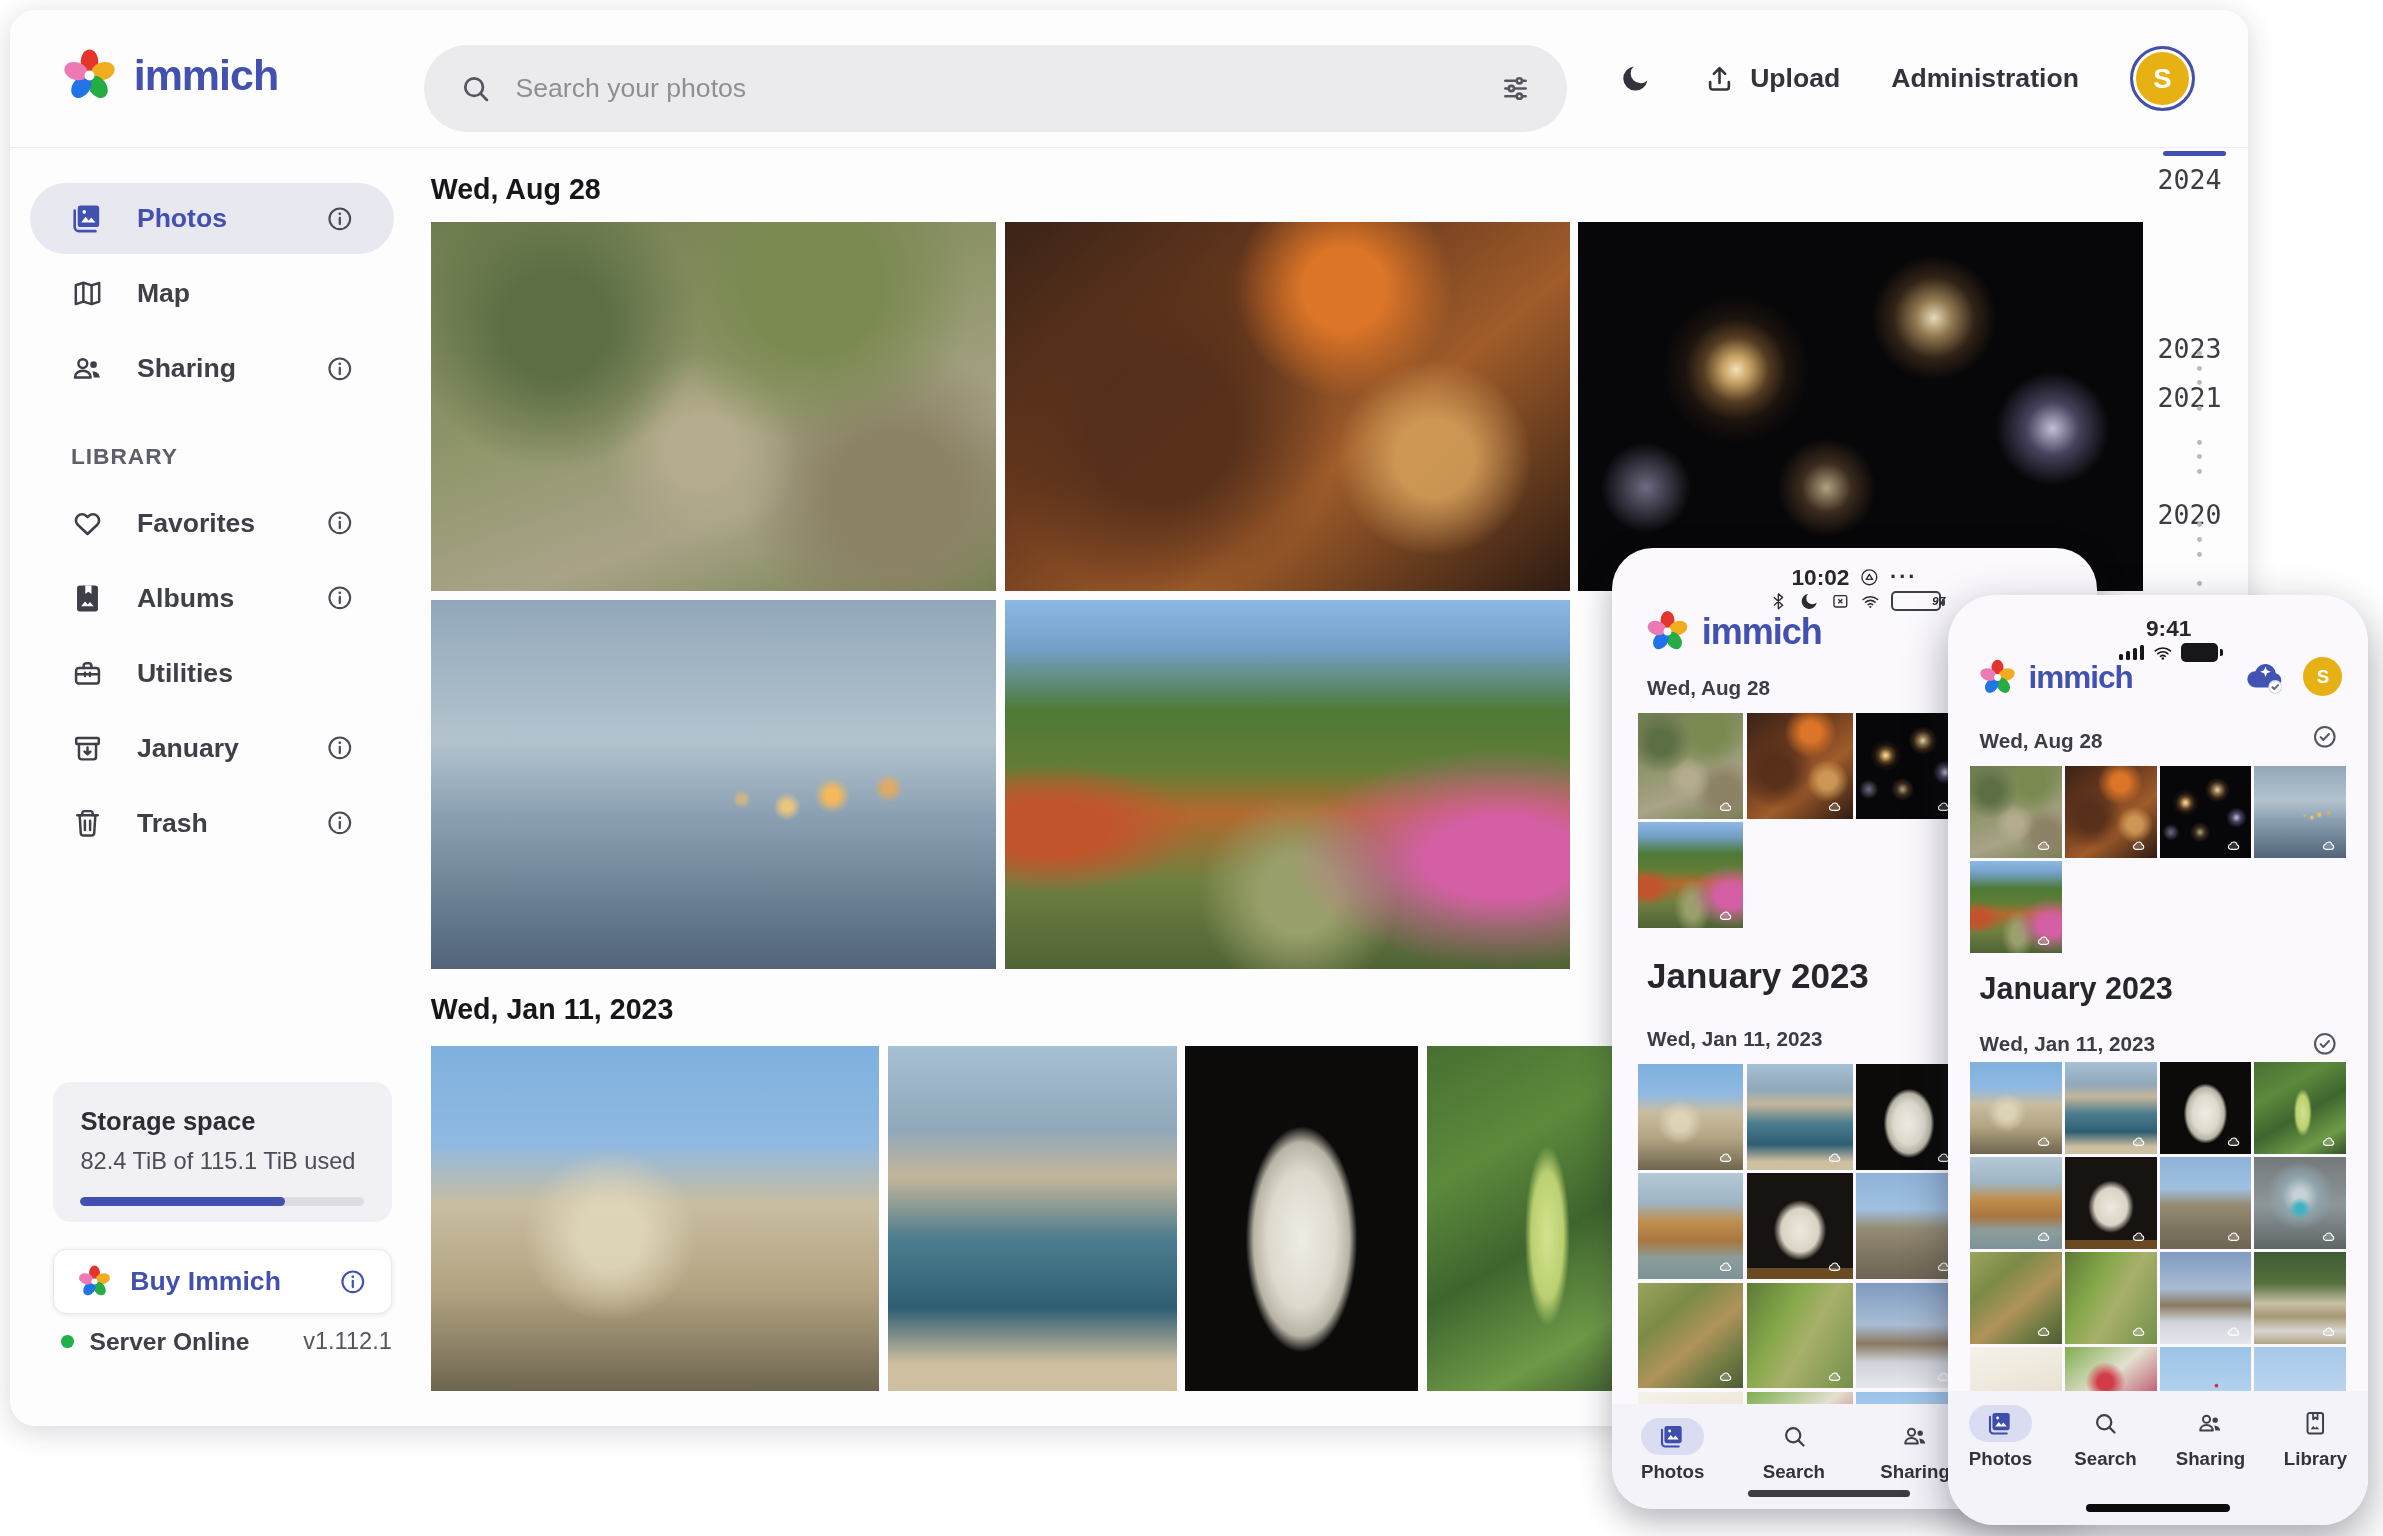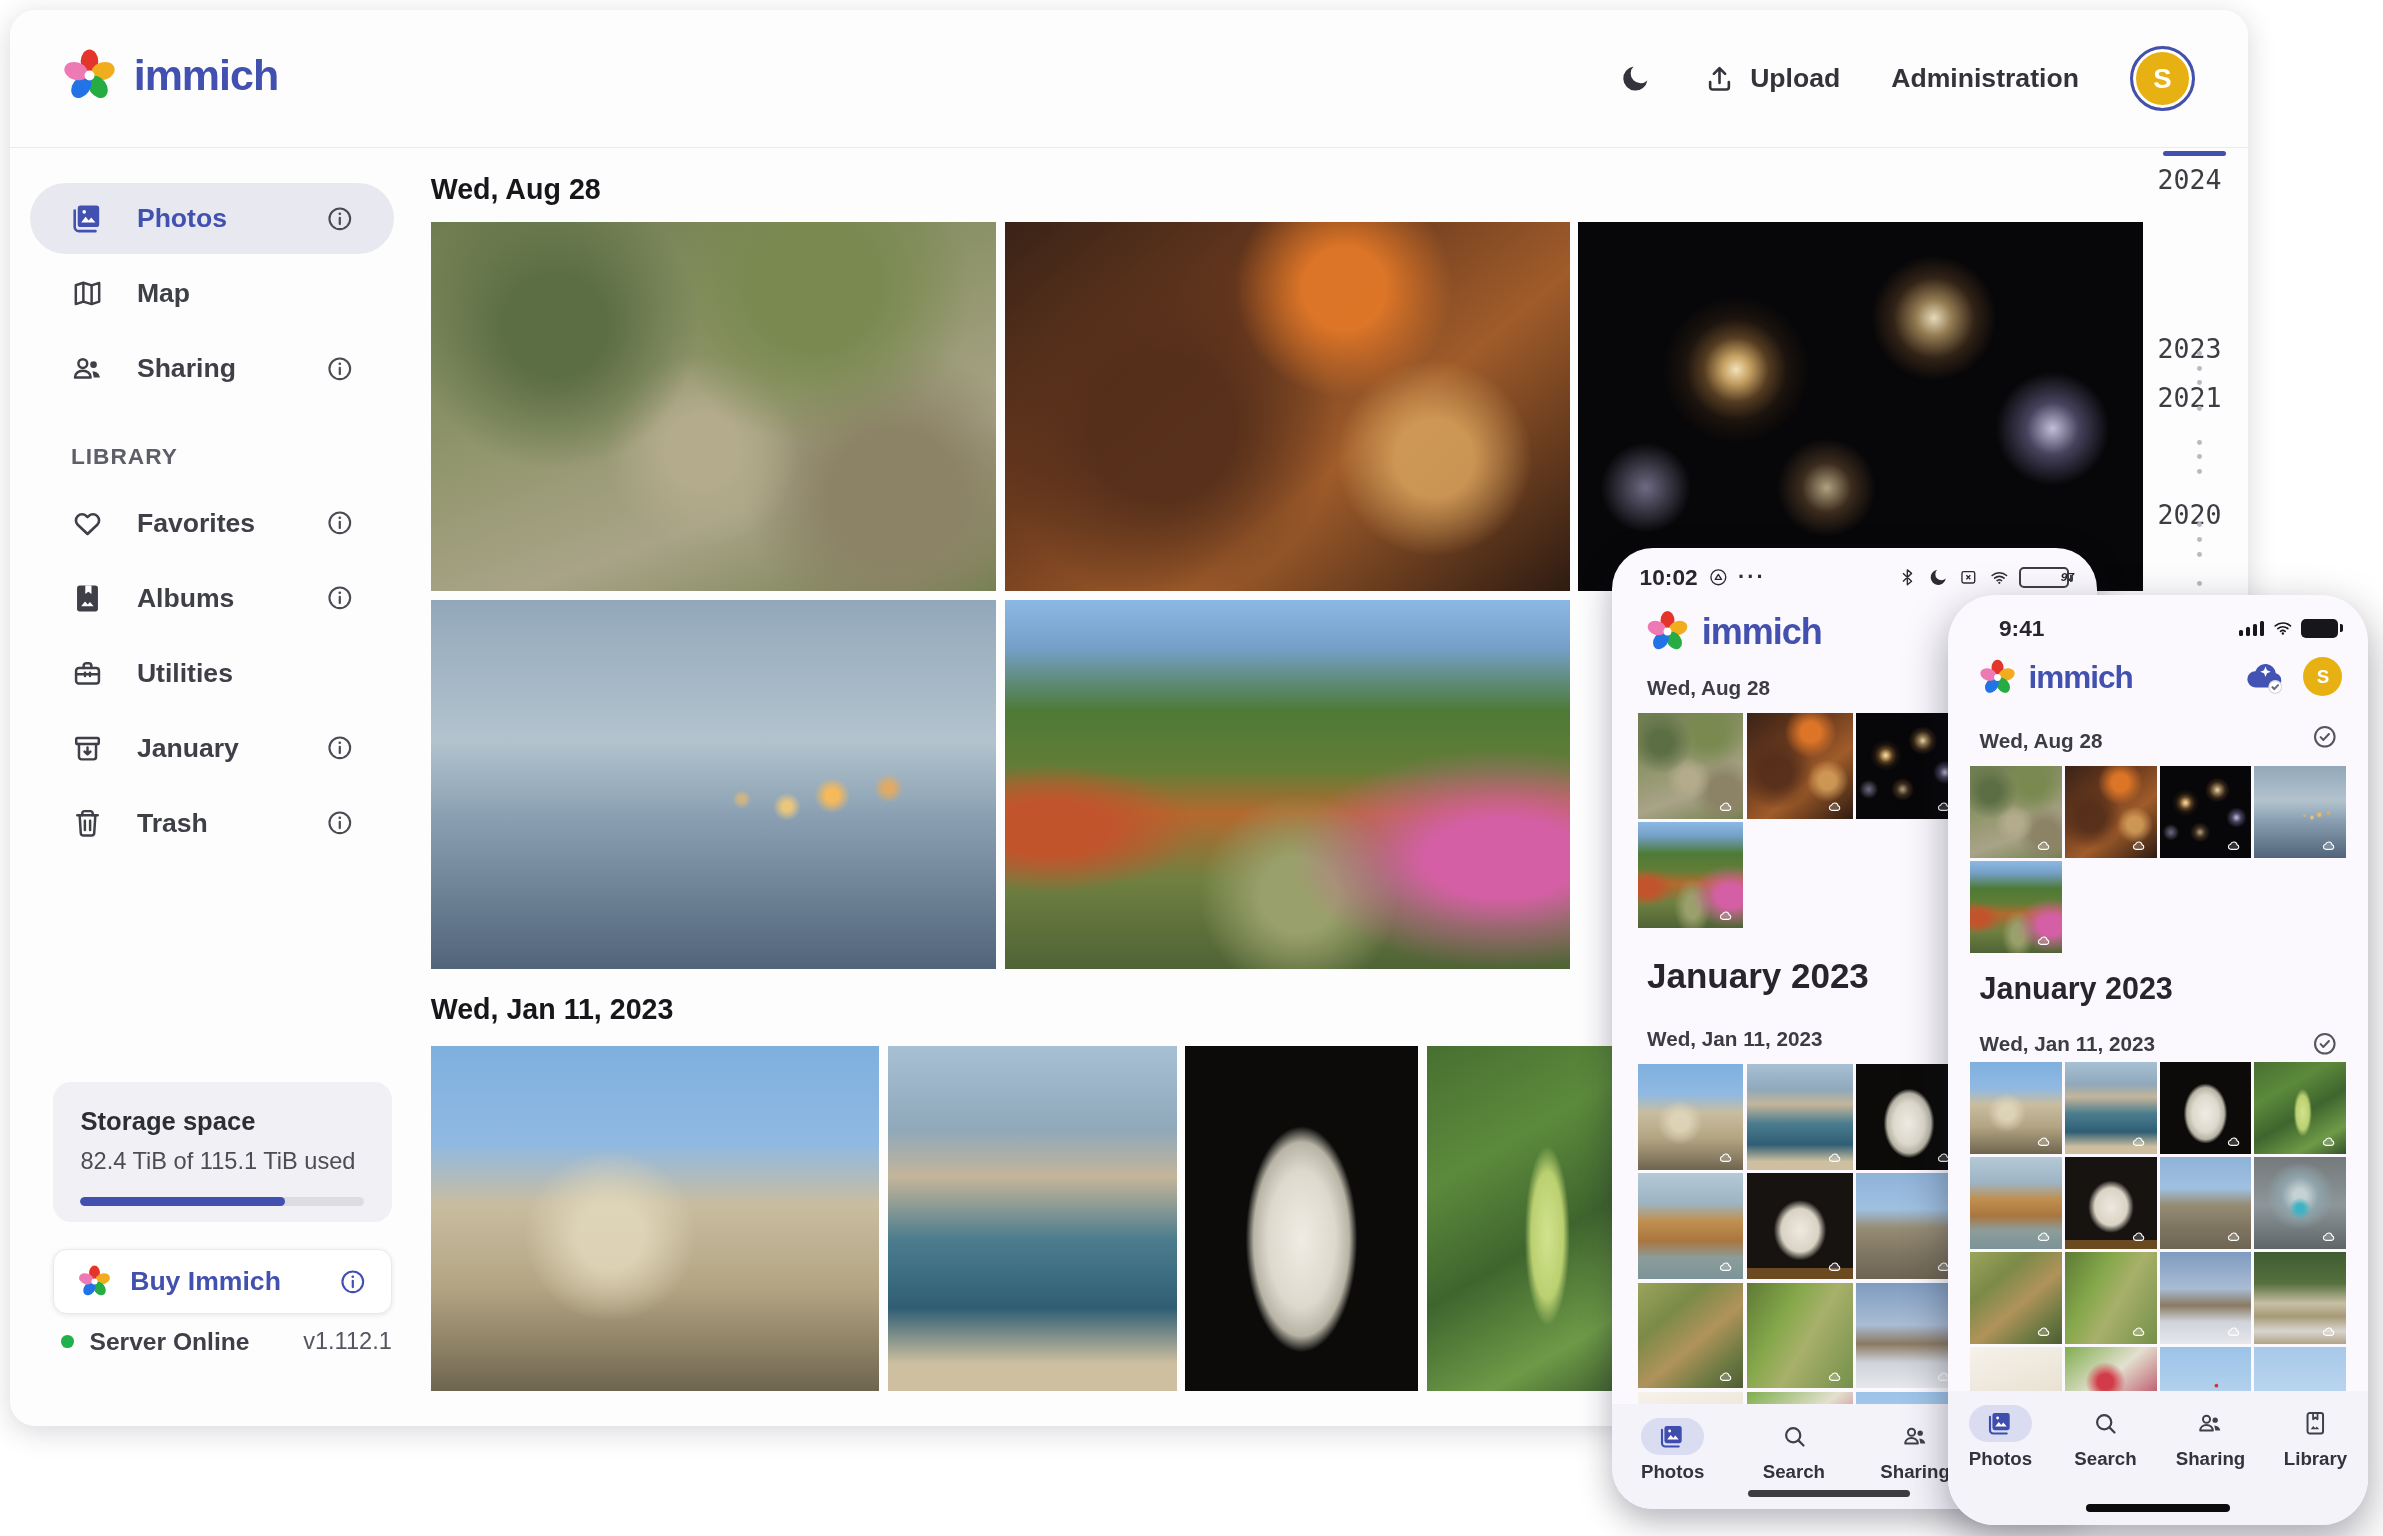--- a/index.html
+++ b/index.html
@@ -154,21 +154,21 @@
   .ph-sky { background:linear-gradient(180deg,#a7c9ea 0%,#cde0f2 100%); }
 
   
   .phone { position:absolute; border-radius:41px; background:#fbf9fe; overflow:hidden; }
   .p-and { left:1612px; top:548px; width:485px; height:961px; z-index:5;
     box-shadow:0 11.8px 33px rgba(20,20,40,.32); }
   .p-ios { left:1948px; top:595px; width:420px; height:930px; z-index:6; border-radius:47px;
     box-shadow:0 15.8px 43px rgba(20,20,40,.38); }
 
   .p-status { position:absolute; top:15.8px; left:27.6px; right:27.6px; display:flex;
-    justify-content:space-between; align-items:center; color:#2c2c33; }
+    justify-content:space-between; align-items:center; color:#2c2c33;flex-direction:column; }
   .p-status .sg { display:flex; align-items:center; gap:9.9px; }
   .p-status svg { width:20.7px; height:20.7px; color:#2c2c33; }
   .ptime { font-size:22.7px; font-weight:700; color:#26262c; }
   .pdots { font-size:21.7px; font-weight:700; letter-spacing:2px; color:#2c2c33; }
   .abatt { position:relative; width:41px; height:20.7px; border:2px solid #3c3f46; border-radius:4.9px;
     display:flex; align-items:center; justify-content:center; font-size:11.8px; font-weight:700; color:#26262c;padding-left:46px; }
   .abatt::after { content:""; position:absolute; right:-5.9px; top:5.9px; width:3px; height:6.9px;
     background:#3c3f46; border-radius:0 2px 2px 0; }
   .ios-sig { display:flex; align-items:flex-end; gap:2.5px; }
   .ios-sig i { width:4.4px; background:#17171b; border-radius:1.5px; }
@@ -345,20 +345,29 @@
 <div class="canvas">
 
   <div class="app-card">
 
     <header class="topbar">
       <div class="brand">
         <svg viewBox="0 0 24 24">
             <use href="#immich-flower"></use>
           </svg>
         <span class="brand-text">immich</span>
+      </div>
+      <div class="searchbar">
+        <svg viewBox="0 0 24 24">
+            <use href="#ic-search"></use>
+          </svg>
+        <input type="text" placeholder="Search your photos" style="">
+        <svg viewBox="0 0 24 24">
+            <use href="#ic-tune"></use>
+          </svg>
       </div>
       <div class="top-actions">
         <button class="icon-btn">
           <svg viewBox="0 0 24 24">
               <use href="#ic-moon"></use>
             </svg>
         </button>
         <button class="icon-btn">
           <svg viewBox="0 0 24 24">
               <use href="#ic-upload"></use>

